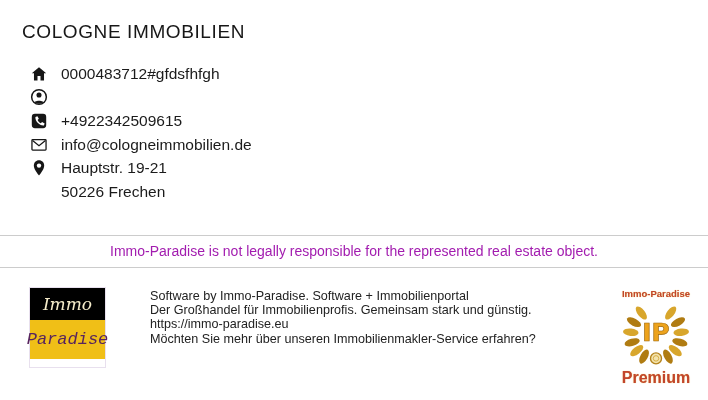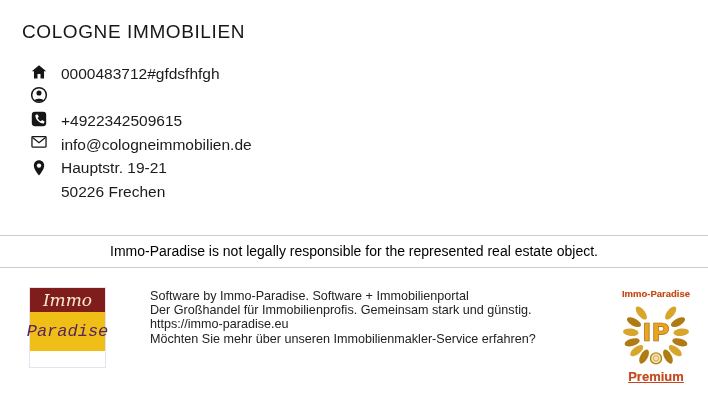--- a/index.html
+++ b/index.html
@@ -17,57 +17,57 @@
   .title {
     padding: 21px 0 0 22px;
     font-size: 19px;
     font-weight: 400;
     letter-spacing: 0.6px;
     color: #171717;
   }
 
   
   .contact { margin: 19px 0 0 29px; }
-  .c-row { display: flex; height: 23.6px; }
+  .c-row { display: flex; align-items: center; height: 23.6px; }
   .c-row.multi { align-items: flex-start; height: auto; }
   .c-icon {
     width: 19px; height: 19px;
     margin-right: 13px;
     display: inline-flex; align-items: center; justify-content: center;
     flex: 0 0 19px;
   }
   .c-row.multi .c-icon { margin-top: 2.5px; }
   .c-icon svg { width: 18px; height: 18px; display: block; }
   .c-text { font-size: 15.5px; color: #1b1b1b; line-height: 23.6px; white-space: nowrap; }
   .addr-lines .c-text { display: block; }
 
   
   .disclaimer {
     margin-top: 31px;
     border-top: 1px solid #cccccc;
     border-bottom: 1px solid #cccccc;
     padding: 7px 10px 8px 10px;
     text-align: center;
     font-size: 14px;
-    color: #000000;
+    color: #a21caf;
   }
 
   
   .footer {
     display: flex;
     align-items: flex-start;
     padding: 20px 8px 0 30px;
   }
   .logo {
     width: 75px; height: 79px;
     flex: 0 0 75px;
     box-shadow: 0 0 0 1px #e8e0ee;
   }
   .logo-top {
-    height: 24px; background: #7f1d1d;
+    height: 32px; background: #000000;
     display: flex; align-items: center; justify-content: center;
   }
   .logo-bottom {
     height: 39px; background: #f0bf17;
     display: flex; align-items: center; justify-content: center;
   }
   .logo-top span {
     font-family: "DejaVu Serif", serif;
     font-style: italic; font-size: 17px;
     color: #f5ecca;
@@ -92,24 +92,23 @@
     padding-top: 0px;
   }
   .badge-top {
     font-size: 9.5px; font-weight: bold;
     color: #c2452c;
     text-shadow: 0 0 1px #e8c05a;
     white-space: nowrap;
   }
   .badge svg { display: block; margin: 3px auto 1px auto; }
   .badge-bottom {
-    font-size: 13px; font-weight: bold;
+    font-size: 16px; font-weight: bold;
     color: #c2452c;
     text-shadow: 0 0 1px #e8c05a;
-    text-decoration: underline;
   }
 </style>
 </head>
 <body>
 
 <div class="page">
 
   <div class="title">COLOGNE IMMOBILIEN</div>
 
   <div class="contact">

